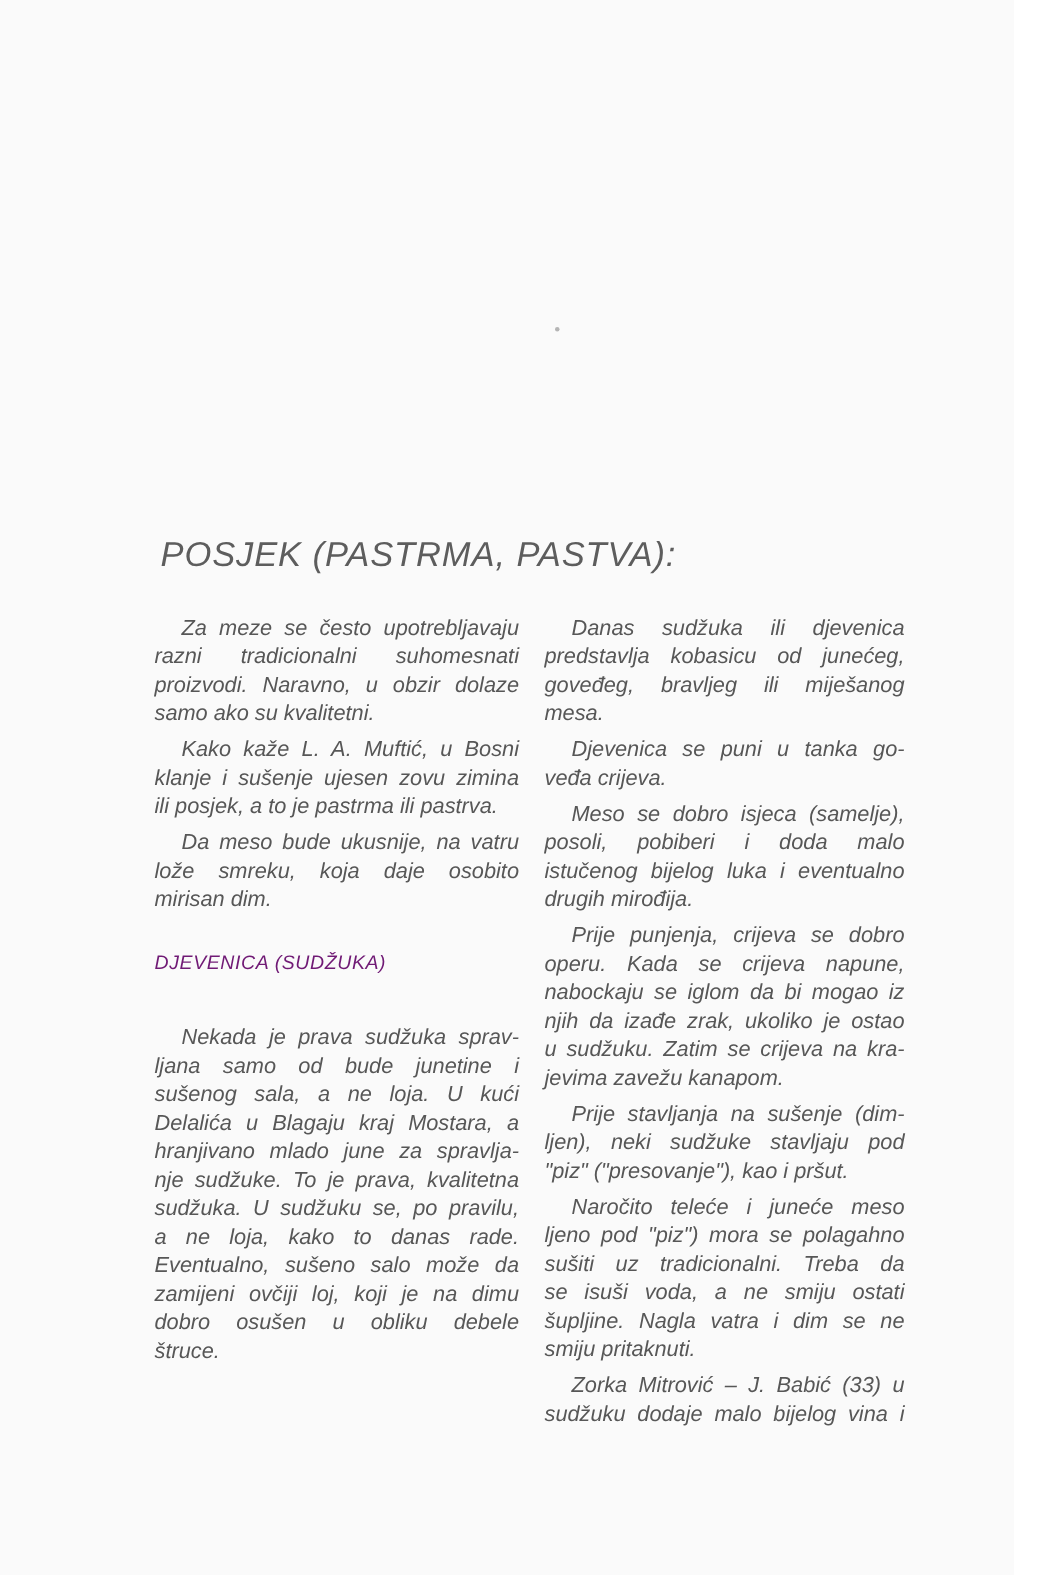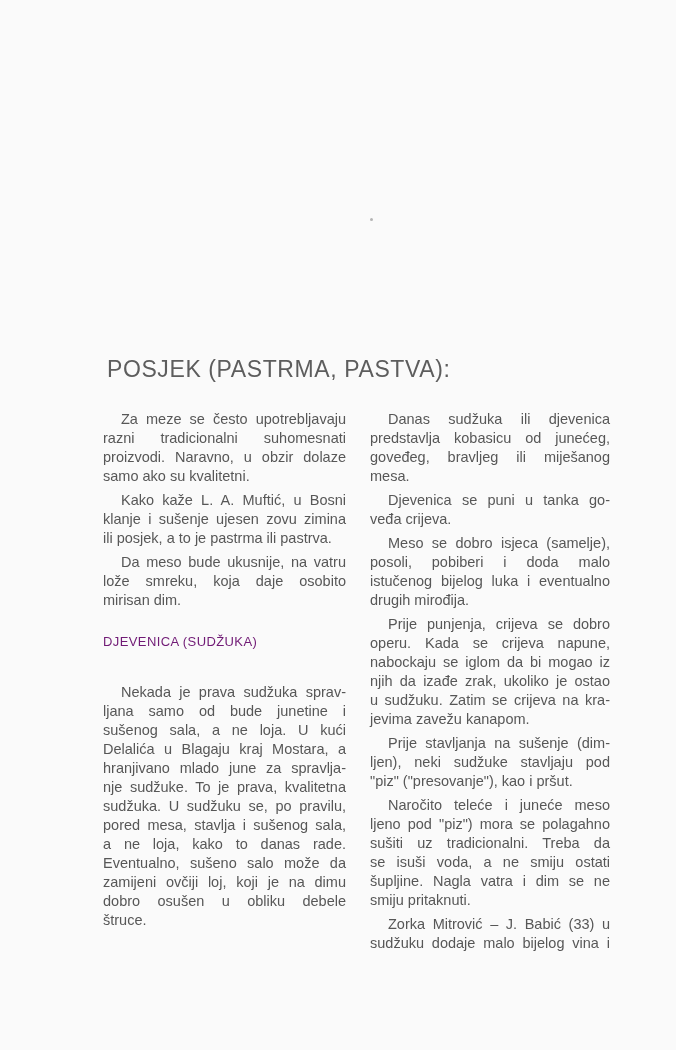--- a/index.html
+++ b/index.html
@@ -9,20 +9,21 @@
     height: 1050px;
     font-family: "Liberation Sans", sans-serif;
   }
 
   .page {
     position: relative;
     width: 676px;
     height: 1050px;
     background: #fafafa;
     overflow: hidden;
+    font-style: italic;
   }
 
   .scan-dot {
     position: absolute;
     left: 370px;
     top: 218px;
     width: 3px;
     height: 3px;
     border-radius: 50%;
     background: #b5b5b5;
@@ -37,21 +38,21 @@
     letter-spacing: 0.6px;
     color: #5d5d5d;
     white-space: nowrap;
   }
 
   .columns {
     position: absolute;
     left: 103px;
     top: 410px;
     display: flex;
-    gap: 24px;
+    gap: 17px;
   }
 
   .col { color: #575757; }
   .col-left  { width: 243px; }
   .col-right { width: 240px; }
 
   .para { margin-bottom: 5px; }
 
   .line {
     font-size: 14.5px;
@@ -101,21 +102,20 @@
         </div>
         <div class="section-heading">DJEVENICA (SUDŽUKA)</div>
         <div class="para">
           <div class="line just first">Nekada je prava sudžuka sprav-</div>
           <div class="line just">ljana samo od bude junetine i</div>
           <div class="line just">sušenog sala, a ne loja. U kući</div>
           <div class="line just">Delalića u Blagaju kraj Mostara, a</div>
           <div class="line just">hranjivano mlado june za spravlja-</div>
           <div class="line just">nje sudžuke. To je prava, kvalitetna</div>
           <div class="line just">sudžuka. U sudžuku se, po pravilu,</div>
-          <div class="line just">pored mesa, stavlja i sušenog sala,</div>
           <div class="line just">a ne loja, kako to danas rade.</div>
           <div class="line just">Eventualno, sušeno salo može da</div>
           <div class="line just">zamijeni ovčiji loj, koji je na dimu</div>
           <div class="line just">dobro osušen u obliku debele</div>
           <div class="line">štruce.</div>
         </div>
       </div>
     <div class="col col-right">
         <div class="para">
           <div class="line just first">Danas sudžuka ili djevenica</div>

